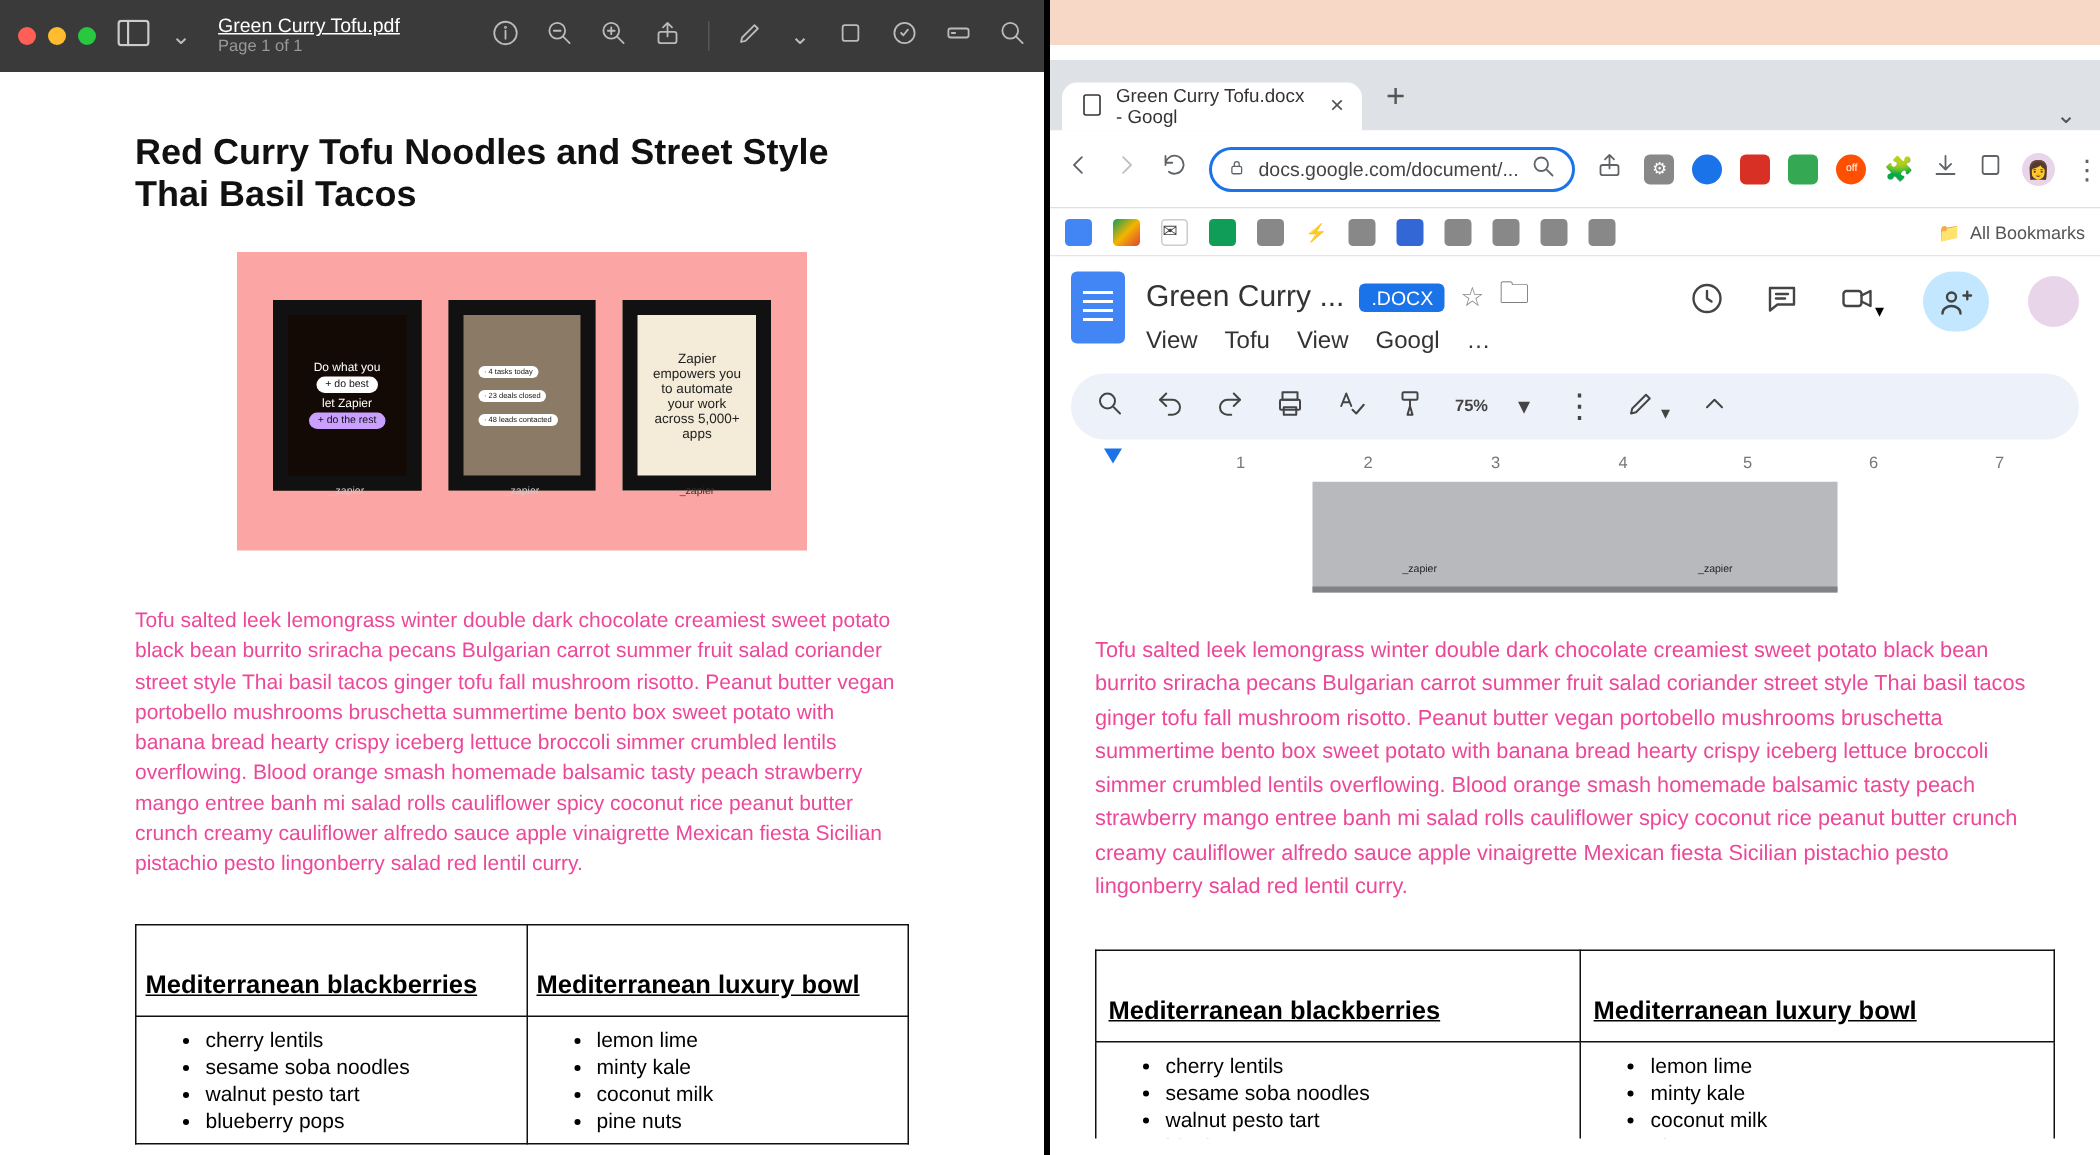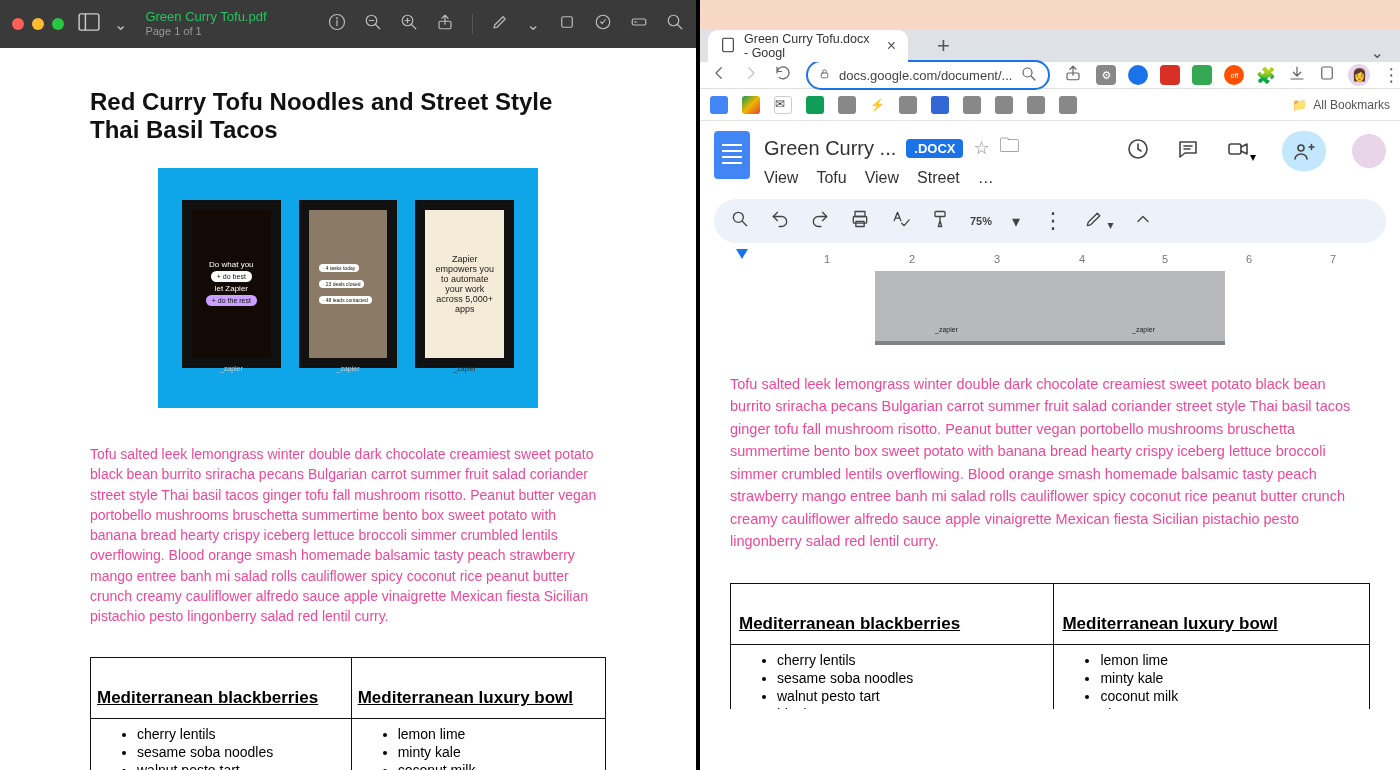--- a/index.html
+++ b/index.html
@@ -8,77 +8,77 @@
 .left { width:700px; border-right:4px solid #000; }
 .right { width:700px; }
 
 
 .mac-toolbar { height:48px; background:#3a3a3a; display:flex; align-items:center; padding:0 12px; gap:14px; color:#ccc; }
 .traffic { display:flex; gap:8px; }
 .tl { width:12px; height:12px; border-radius:50%; }
 .tl.r{background:#ff5f57}.tl.y{background:#febc2e}.tl.g{background:#28c840}
 .sidebar-btn svg { width:22px; height:18px; }
 .tb-title { display:flex; flex-direction:column; line-height:1.15; margin-left:4px; }
-.tb-title .fn{ color:#22c55e; font-size:13px; font-weight:500;}
+.tb-title .fn{ color:#ffffff; font-size:13px; font-weight:500;text-decoration:underline;}
 .tb-title .pg{ color:#999; font-size:11px;}
 .tb-icons { margin-left:auto; display:flex; align-items:center; gap:18px; color:#bbb; }
 .tb-icons svg{ width:18px; height:18px; }
 .tb-icons .sep { width:1px; height:20px; background:#555; }
 
 .doc-area { height:calc(100% - 48px); overflow:auto; padding:40px 90px 60px 90px; font-family:Arial,Helvetica,sans-serif; }
 .doc-title { font-size:24px; font-weight:700; color:#111; margin-bottom:24px; }
-.ad-img { width:380px; height:240px; margin:0 auto 36px; background:#0ea5e9; position:relative; }
+.ad-img { width:380px; height:199px; margin:0 auto 36px; background:#fca5a5; position:relative; }
 .ad-row { position:absolute; left:24px; right:24px; top:32px; bottom:40px; display:flex; gap:18px; }
 .panel { flex:1; border:10px solid #111; background:#f4ecd8; padding:10px; color:#fff; font-size:8px; display:flex; flex-direction:column; justify-content:center; align-items:center; text-align:center; }
 .panel.dark { background:#140a05; }
 .panel.mid  { background:#8a7a66; }
 .panel .pill { background:#c9a0ff; color:#111; border-radius:10px; padding:2px 6px; font-size:7px; margin:2px 0; }
 .panel .pillw { background:#fff; color:#111; border-radius:10px; padding:2px 6px; font-size:7px; margin:2px 0;}
 .panel.mid .pillm { background:#fff; color:#111; border-radius:6px; padding:1px 4px; font-size:5px; margin:4px 0; align-self:flex-start;}
 .panel.cream { color:#222; font-size:9px; }
 .zap { position:absolute; bottom:-4px; width:100%; text-align:center; font-size:7px; color:#ccc;}
 
 .para { font-size:14px; line-height:1.45; color:#ec4899; margin-bottom:30px;}
 table.doc-tbl { border-collapse:collapse; width:100%; font-size:14px; }
 table.doc-tbl td { border:1.5px solid #111; vertical-align:top; }
 .th-cell { font-weight:700; font-size:17px; padding:30px 6px 10px 6px;text-decoration:underline; }
 .li-cell { padding:6px 6px 6px 36px; }
 .li-cell ul { list-style:disc; margin-left:10px; }
 .li-cell ul li { padding:1px 0; }
 
 
 .peach { background:#f7d8c7; height:30px; }
-.tabstrip { height:32px; background:#dee1e6; display:flex; align-items:flex-end; padding-left:8px; gap:21px; }
+.tabstrip { height:47px; background:#dee1e6; display:flex; align-items:flex-end; padding-left:8px; gap:8px;margin-top:10px; }
 .tab { background:#fff; height:32px; border-radius:10px 10px 0 0; padding:0 12px; display:flex; align-items:center; gap:8px; font-size:12.5px; color:#333; max-width:200px; position:relative;}
 .tab svg{width:16px;height:16px;}
 .tab .x{ margin-left:6px; color:#555; font-size:16px; }
 .newtab { color:#555; font-size:22px; padding:0 8px; align-self:center;}
 .tabstrip .chev { margin-left:auto; margin-right:16px; color:#555; }
 
-.addrbar { height:27px; background:#fff; display:flex; align-items:center; padding:0 10px; gap:14px; border-bottom:1px solid #e0e0e0; }
+.addrbar { height:52px; background:#fff; display:flex; align-items:center; padding:0 10px; gap:14px; border-bottom:1px solid #e0e0e0; }
 .addrbar svg{width:18px;height:18px;color:#5f6368;}
 .omni { flex:0 0 210px; height:30px; border:2px solid #1a73e8; border-radius:16px; display:flex; align-items:center; gap:8px; padding:0 10px; font-size:13px; color:#444;}
 .omni .lock svg{width:13px;height:13px;color:#5f6368;}
 .ext-row { display:flex; align-items:center; gap:12px; margin-left:auto;}
 .ext { width:20px; height:20px; border-radius:4px; display:flex; align-items:center; justify-content:center; font-size:11px; color:#fff;}
 .e-blue{background:#1a73e8}.e-orange{background:#ff4f00;border-radius:50%}.e-redsq{background:#d93025}.e-green{background:#34a853}.e-grey{background:#888}
 .avatar-sm{width:22px;height:22px;border-radius:50%;background:#e9d5e9;display:flex;align-items:center;justify-content:center;font-size:12px;}
 
 .bmbar { height:32px; background:#fff; display:flex; align-items:center; padding:0 10px; gap:14px; border-bottom:1px solid #e5e5e5; font-size:12px; color:#444;}
 .bm { width:18px;height:18px;border-radius:3px;}
 .bm-blue{background:#4285f4}.bm-drv{background:linear-gradient(135deg,#0f9d58,#f4b400,#db4437)}.bm-gm{background:#fff;border:1px solid #ccc;}
 .bm-sh{background:#0f9d58}.bm-fold{background:#888}.bm-iblue{background:#3367d6}
 .allbm { margin-left:auto; display:flex; align-items:center; gap:6px; color:#555;}
 
 .gd-head { background:#fff; padding:10px 14px 8px 14px; display:flex; align-items:flex-start; gap:14px;}
 .gd-logo { width:36px;height:48px;background:#4285f4;border-radius:4px;position:relative;}
 .gd-logo::before{content:"";position:absolute;left:8px;top:13px;width:20px;height:2px;background:#fff;box-shadow:0 6px 0 #fff,0 12px 0 #fff,0 18px 0 #fff;}
 .gd-titlewrap{ display:flex; flex-direction:column; gap:4px;}
 .gd-titlerow{ display:flex; align-items:center; gap:10px; font-size:20px; color:#333;justify-content:flex-end;}
-.docx-badge{background:#1a73e8;color:#fff;font-size:13px;font-weight:700;border-radius:4px;padding:2px 8px;}
+.docx-badge{background:#1a73e8;color:#fff;font-size:13px;font-weight:400;border-radius:4px;padding:2px 8px;}
 .star{color:#888;font-size:18px;}
 .gd-menus{ display:flex; gap:18px; font-size:16px; color:#333;}
 .gd-right{ margin-left:auto; display:flex; align-items:center; gap:26px;}
 .gd-right svg{width:24px;height:24px;color:#444;}
 .share-btn{width:44px;height:40px;border-radius:22px;background:#c2e7ff;display:flex;align-items:center;justify-content:center;}
 .avatar-lg{width:34px;height:34px;border-radius:50%;background:#e9d5e9;}
 
 .gd-tools { margin:4px 14px 8px 14px; background:#edf2fa; border-radius:26px; height:44px; display:flex; align-items:center; padding:0 16px; gap:20px; color:#444;}
 .gd-tools svg{width:20px;height:20px;}
 .zoom{font-size:11px;font-weight:bold;}
@@ -298,21 +298,21 @@
    <div class="gd-titlerow">
     <span>Green Curry ...</span>
     <span class="docx-badge">.DOCX</span>
     <span class="star">☆</span>
     <span style="color:#555">🗀</span>
    </div>
    <div class="gd-menus">
     <span>View</span>
     <span>Tofu</span>
     <span>View</span>
-    <span>Street</span>
+    <span>Googl</span>
     <span>…</span>
    </div>
   </div>
   <div class="gd-right">
    <span><svg viewBox="0 0 24 24">
             <circle cx="12" cy="12" r="9"></circle>
             <path d="M12 7v5l3 2"></path>
           </svg></span>
    <span><svg viewBox="0 0 24 24">
             <path d="M4 5h16v11H9l-5 4z"></path>

